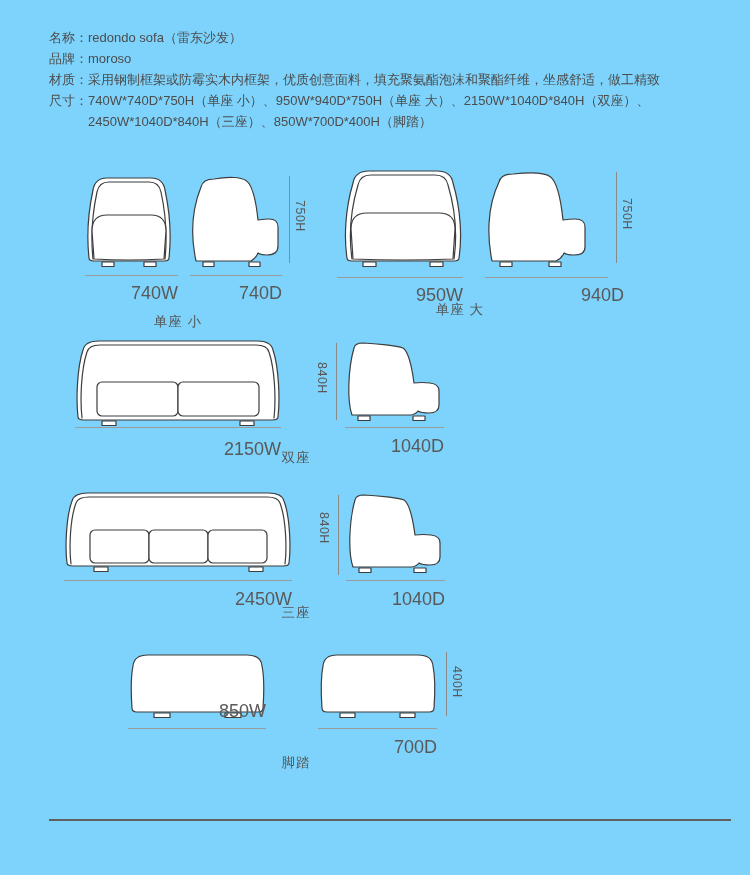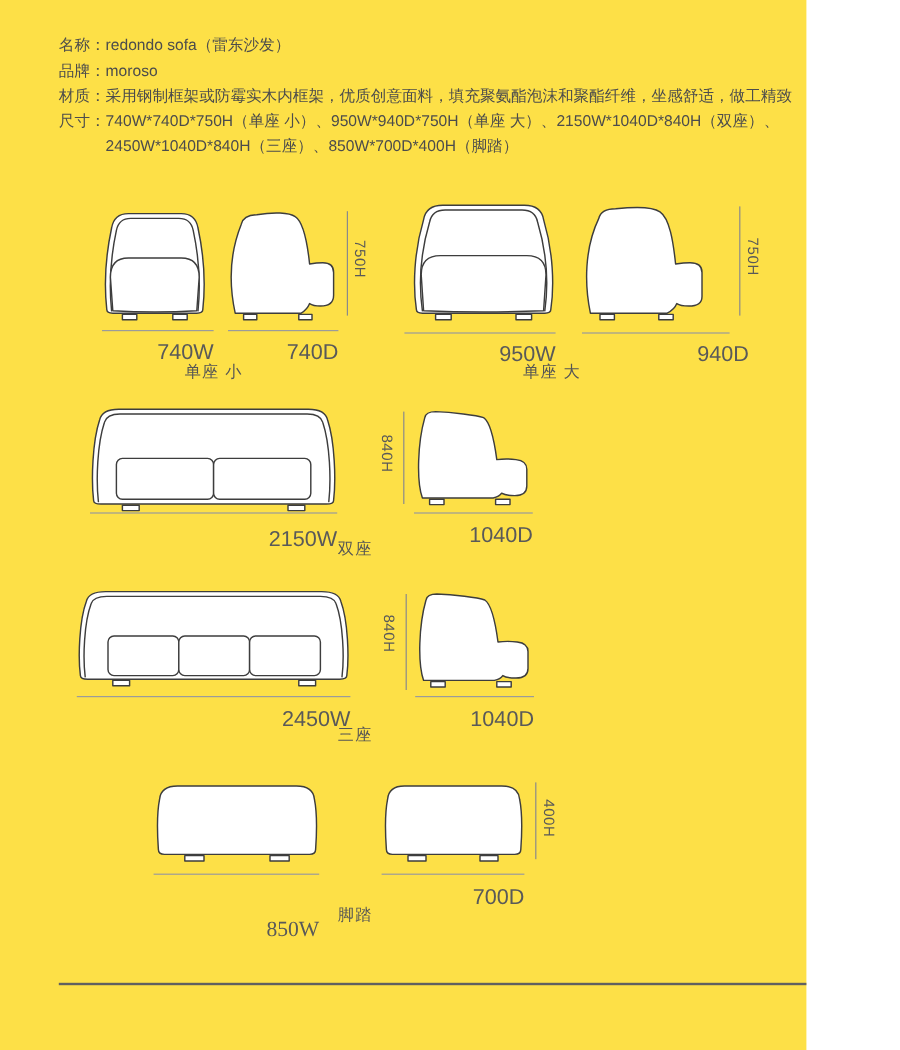--- a/index.html
+++ b/index.html
@@ -1,16 +1,16 @@
 <!DOCTYPE html>
 <html><head>
 <meta charset="utf-8">
 <style>
   html,body{margin:0;padding:0;background:#fff;}
-  .page{position:relative;width:672px;height:875px;background:#fde047;overflow:hidden;
+  .page{position:relative;width:750px;height:875px;background:#7dd3fc;overflow:hidden;
         font-family:"Liberation Sans","DejaVu Sans",sans-serif;}
   
   .spec{position:absolute;left:49px;top:27px;width:660px;font-size:13px;line-height:21px;color:#4c4c4c;}
   .spec-row{display:flex;align-items:flex-start;}
   .spec-label{white-space:nowrap;}
   .spec-val{white-space:nowrap;}
   .spec-val-multi{white-space:nowrap;}
   
   svg.draw{position:absolute;}
   svg.draw path, svg.draw rect{stroke:#3d3d3d;stroke-width:1.2;fill:none;stroke-linejoin:round;stroke-linecap:round;}
@@ -61,21 +61,21 @@
     <path class="fillw" d="M6,87 C1,64 1,38 11,13 Q13,5 24,5 C38,2.5 51,3 56,6.5 C63,11 66,27 68,46 Q74,45 79,45 Q88,45 88,53 L88,72 Q88,81 77,81 Q71,81 68,79 Q66,84 61,87 Z"></path>
     <rect class="fillw" x="13" y="88" width="11" height="4.5"></rect>
     <rect class="fillw" x="59" y="88" width="11" height="4.5"></rect>
   </svg>
   <div class="dimline" style="left:85px;top:275px;width:93px;"></div>
   <div class="dimline" style="left:190px;top:275px;width:92px;"></div>
   <div class="vline" style="left:289px;top:176px;height:87px;"></div>
   <div class="dimlabel" style="left:85px;top:283px;width:93px;">740W</div>
   <div class="dimlabel" style="left:190px;top:283px;width:92px;">740D</div>
   <div class="vdimlabel" style="left:293px;top:200px;">750H</div>
-  <div class="grouplabel" style="left:128px;top:301px;width:100px;">单座 小</div>
+  <div class="grouplabel" style="left:128px;top:313px;width:100px;">单座 小</div>
 
   <svg class="draw" style="left:344px;top:168px;" width="118" height="103" viewBox="0 0 118 103">
     <path class="fillw" d="M3,90 C0,70 1,42 9,15 Q11,3 25,3 L93,3 Q107,3 109,15 C117,42 118,70 115,90 Q115,93 110,93 L8,93 Q3,93 3,90 Z"></path>
     <path d="M8,91 C5,70 6,44 14,17 Q16,7 27,7 L91,7 Q102,7 104,17 C112,44 113,70 110,91"></path>
     <path class="fillw" d="M9,91 L7,61 Q7,45 23,45 L95,45 Q111,45 111,61 L109,91 Q59,93 9,91 Z"></path>
     <rect class="fillw" x="19" y="94" width="13" height="4.5"></rect>
     <rect class="fillw" x="86" y="94" width="13" height="4.5"></rect>
   </svg>
   <svg class="draw" style="left:486px;top:170px;" width="120" height="101" viewBox="0 0 120 101">
     <path class="fillw" d="M6,91 C1,67 1,37 13,12 Q15,4 27,4 C45,2 59,3 64,6.5 C72,12 75,31 77,50 Q84,49 89,49 Q99,49 99,57 L99,77 Q99,85 88,85 Q81,85 78,83 Q76,88 70,91 Z"></path>
@@ -139,20 +139,20 @@
     <rect class="fillw" x="97" y="63" width="16" height="4.5"></rect>
   </svg>
   <svg class="draw" style="left:318px;top:650px;" width="119" height="72" viewBox="0 0 119 72">
     <path class="fillw" d="M4,58 C3,44 3,26 5,16 Q6,5 19,5 L100,5 Q114,5 115,16 C117,26 117,44 116,58 Q116,62 111,62 L9,62 Q4,62 4,58 Z"></path>
     <rect class="fillw" x="22" y="63" width="15" height="4.5"></rect>
     <rect class="fillw" x="82" y="63" width="15" height="4.5"></rect>
   </svg>
   <div class="dimline" style="left:128px;top:728px;width:138px;"></div>
   <div class="dimline" style="left:318px;top:728px;width:119px;"></div>
   <div class="vline" style="left:446px;top:652px;height:64px;"></div>
-  <div class="dimlabel" style="left:128px;top:764px;width:138px;font-family:Liberation Serif, serif;">850W</div>
+  <div class="dimlabel" style="left:128px;top:701px;width:138px;">850W</div>
   <div class="dimlabel" style="left:318px;top:737px;width:119px;">700D</div>
   <div class="vdimlabel" style="left:450px;top:666px;">400H</div>
   <div class="grouplabel" style="left:246px;top:754px;width:100px;">脚踏</div>
 
   <div class="divider"></div>
 
 </div>
 
 </body></html>

